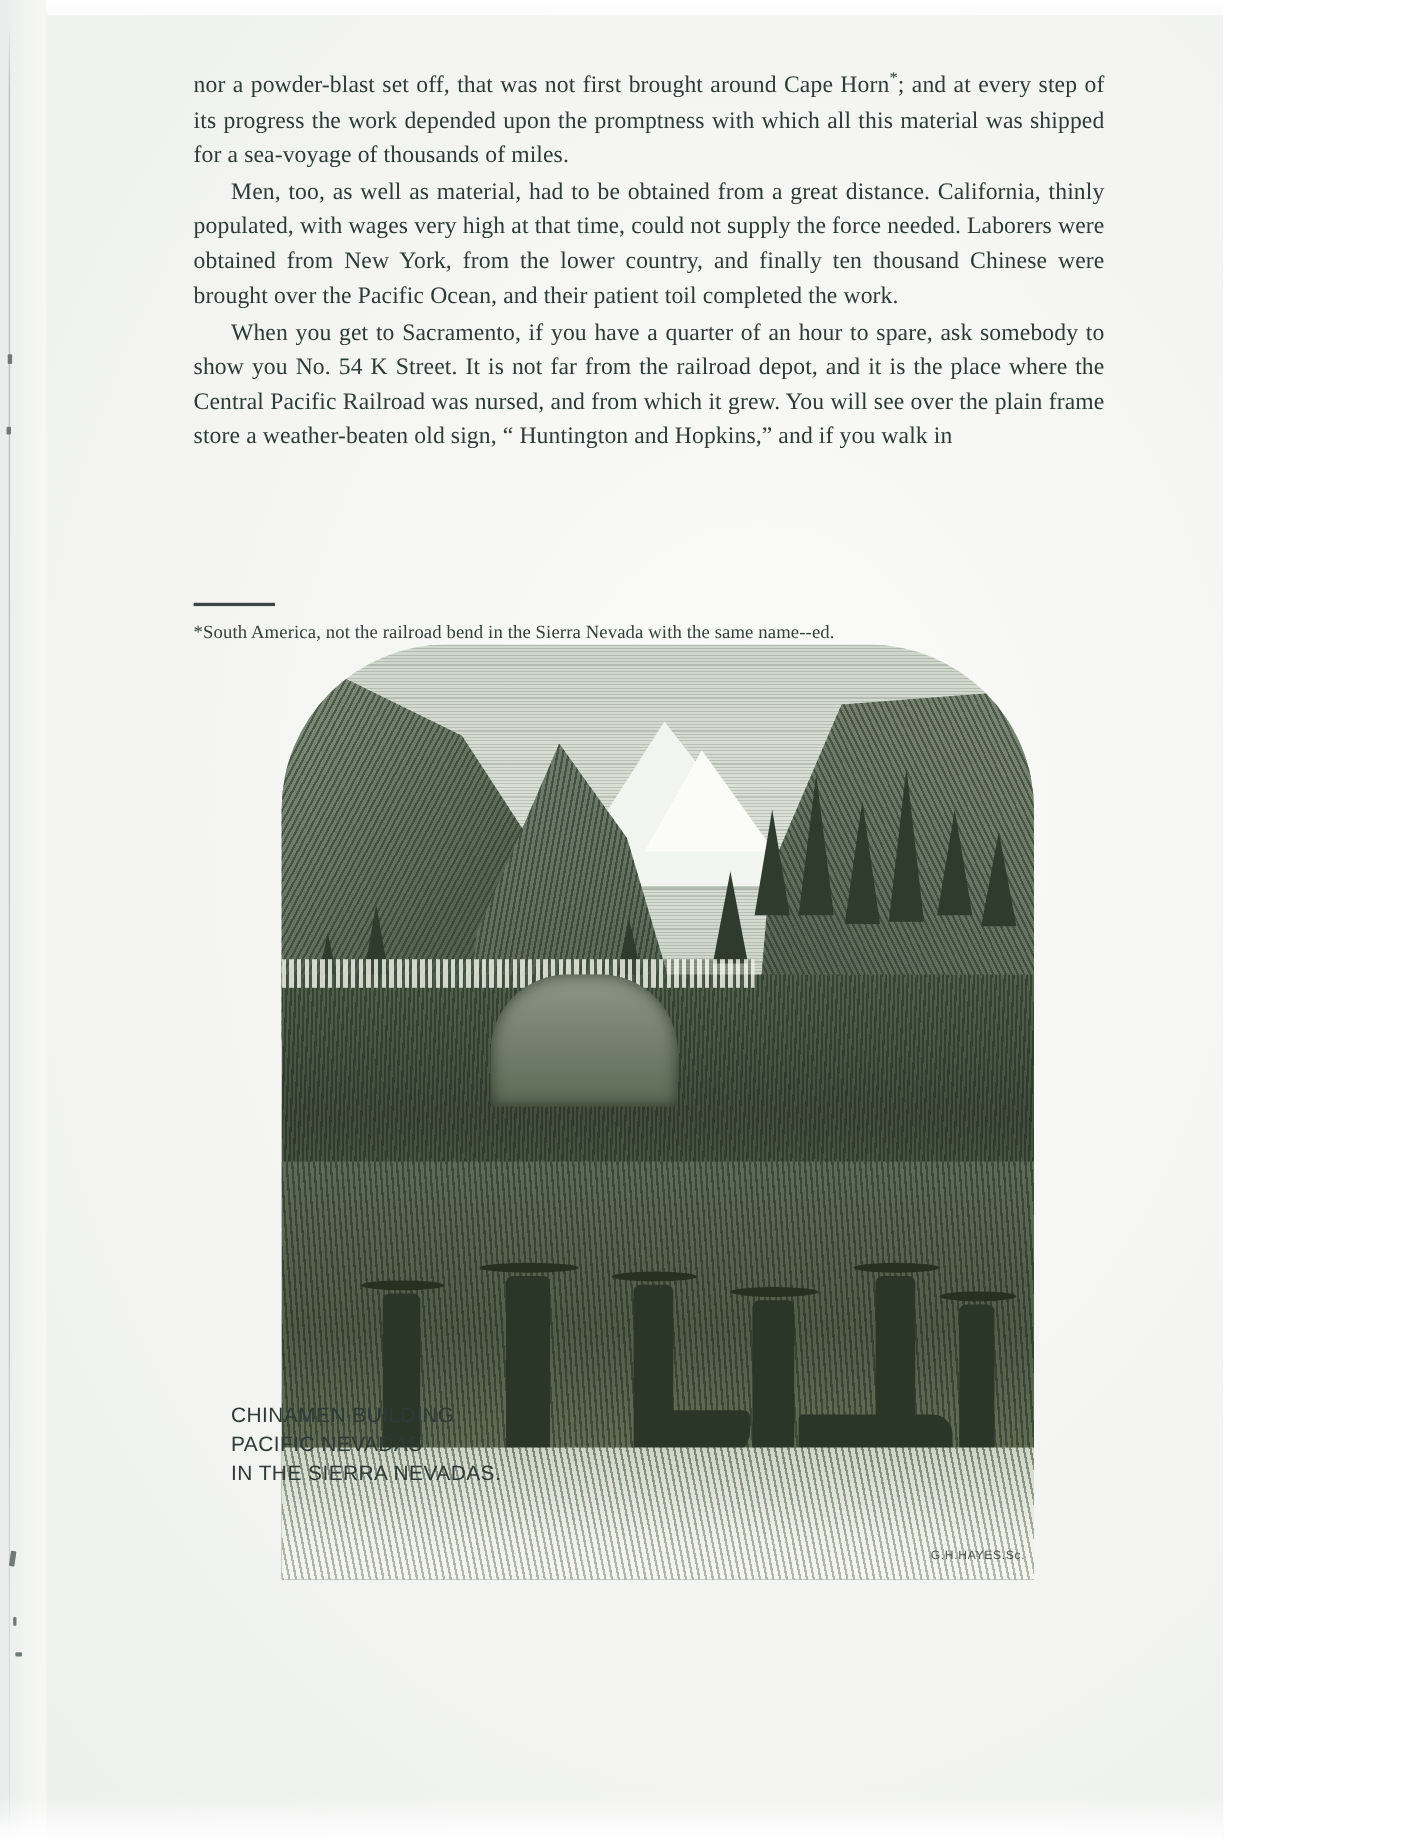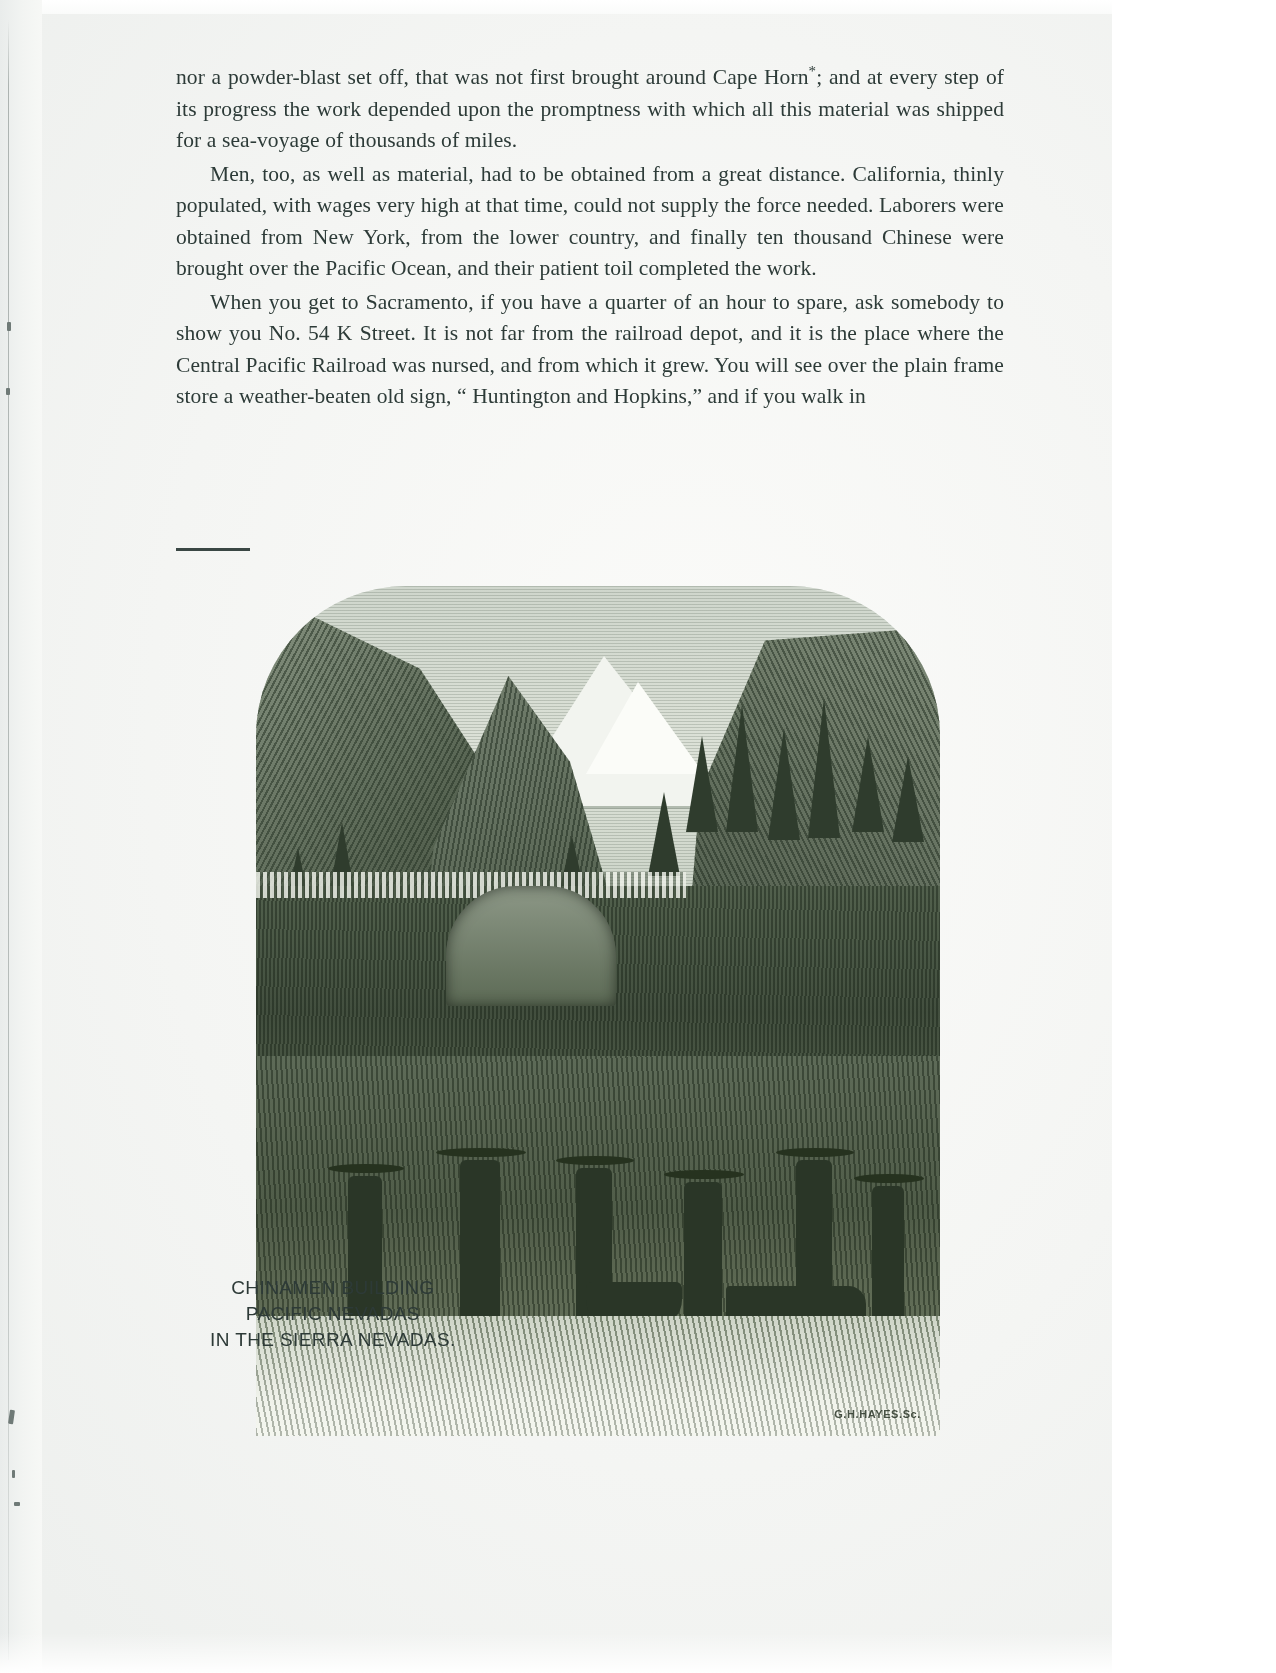--- a/index.html
+++ b/index.html
@@ -238,34 +238,32 @@
   
   .caption {
     position: absolute;
     left: 210px;
     top: 1275px;
     color: #2d3a37;
     font-family: "Liberation Sans", sans-serif;
     font-size: 19px;
     line-height: 26px;
     letter-spacing: .4px;
-    text-align: center;
   }
   .caption div { white-space: nowrap; }
 
   .signature {
     position: absolute;
-    right: 19px;
+    right: 8px;
     bottom: 16px;
     color: #2b3628;
     font-family: "Liberation Sans", sans-serif;
     font-size: 11px;
     letter-spacing: .6px;
     opacity: .85;
-    font-weight: bold;
   }
 
   
   .page-number {
     position: absolute;
     left: 1133px;
     top: 1538px;
     color: #5b6765;
     font-size: 26px;
     letter-spacing: .5px;
@@ -289,20 +287,21 @@
 
     <p class="para first"><span>nor a powder-blast set off, that was not first brought around Cape Horn</span><span class="sup">*</span><span>; and at every step of its progress the work depended upon the promptness with which all this material was shipped for a sea-voyage of thousands of miles.</span></p>
 
     <p class="para">Men, too, as well as material, had to be obtained from a great distance. California, thinly populated, with wages very high at that time, could not supply the force needed.   Laborers were obtained from New York, from the lower country, and finally ten thousand Chinese were brought over the Pacific Ocean, and their patient toil completed the work.</p>
 
     <p class="para">When you get to Sacramento, if you have a quarter of an hour to spare, ask somebody to show you No. 54 K Street.   It is not far from the railroad depot, and it is the place where the Central Pacific Railroad was nursed, and from which it grew.   You will see over the plain frame store a weather-beaten old sign, “ Huntington and Hopkins,” and if you walk in</p>
   </div>
 
   <div class="footnote-wrap">
     <div class="footnote-rule"></div>
+    <p class="footnote">*South America, not the railroad bend in the Sierra Nevada with the same name--ed.</p>
   </div>
 
   <div class="figure">
     <div class="plate">
       <div class="plate-inner">
 
         <div class="sky"></div>
         <div class="snow-peak"></div>
         <div class="snow-peak2"></div>
 

